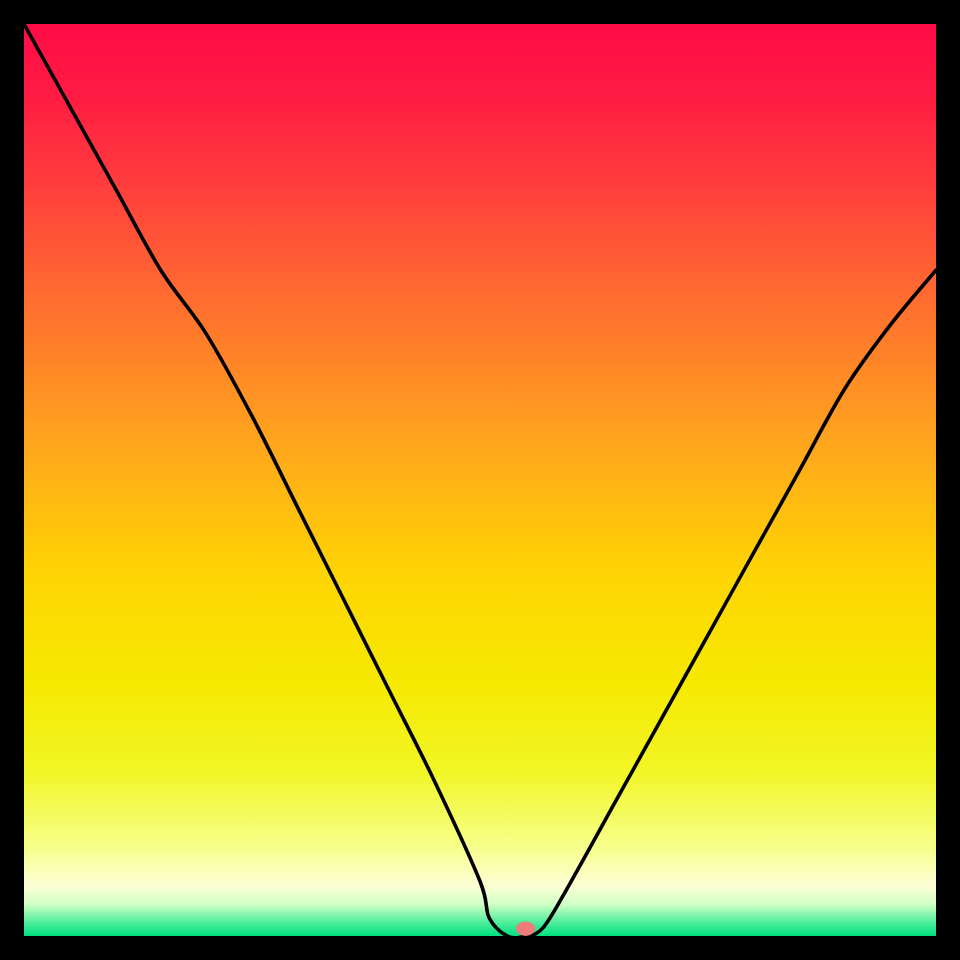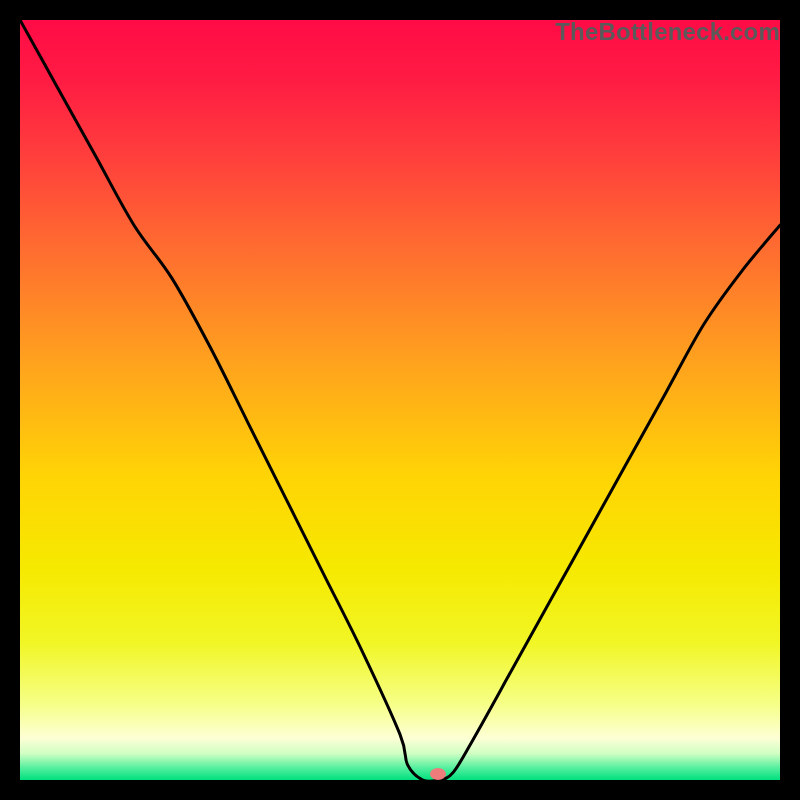--- a/index.html
+++ b/index.html
@@ -54,14 +54,13 @@
           <stop offset="94.5%" stop-color="#fdffd5"></stop>
           <stop offset="96.5%" stop-color="#d1ffc4"></stop>
           <stop offset="98.5%" stop-color="#4fee9d"></stop>
           <stop offset="100%" stop-color="#00e07e"></stop>
         </linearGradient>
     </defs>
     <rect id="bg-rect" x="0" y="0" width="760" height="760" fill="url(#bg-grad)"></rect>
     <path id="curve" fill="none" stroke="#000" stroke-width="3" stroke-linejoin="round" stroke-linecap="round" d="M 0 0 C 6.333333333333333 11.399999999999997 25.333333333333336 45.599999999999966 38 68.39999999999998 C 50.666666666666664 91.19999999999999 63.333333333333336 114.00000000000006 76 136.80000000000007 C 88.66666666666667 159.60000000000008 101.33333333333333 184.9333333333334 114 205.20000000000005 C 126.66666666666667 225.4666666666667 139.33333333333334 238.13333333333333 152 258.4 C 164.66666666666666 278.66666666666663 177.33333333333334 302.73333333333335 190 326.8 C 202.66666666666666 350.8666666666667 215.33333333333334 377.4666666666667 228 402.8 C 240.66666666666666 428.1333333333333 253.33333333333334 453.4666666666667 266 478.8 C 278.6666666666667 504.1333333333333 291.3333333333333 529.4666666666666 304 554.8 C 316.6666666666667 580.1333333333333 329.3333333333333 604.1999999999999 342 630.8 C 354.6666666666667 657.4 372.4 695.4 380 714.4 C 387.6 733.4 383.8 737.1999999999999 387.6 744.8 C 391.40000000000003 752.4 397.73333333333335 757.4666666666667 402.8 760 C 407.8666666666667 762.5333333333333 412.9333333333334 761.2666666666667 418.00000000000006 760 C 423.0666666666667 758.7333333333333 426.8666666666667 760 433.2 752.4 C 439.5333333333333 744.8 445.8666666666667 732.1333333333333 456 714.4 C 466.1333333333333 696.6666666666666 481.3333333333333 668.8 494 646 C 506.6666666666667 623.2 519.3333333333334 600.4 532 577.6 C 544.6666666666666 554.8000000000001 557.3333333333334 532 570 509.2 C 582.6666666666666 486.4 595.3333333333334 463.6 608 440.8 C 620.6666666666666 418 633.3333333333334 395.2 646 372.4 C 658.6666666666666 349.59999999999997 671.3333333333334 324.26666666666665 684 304 C 696.6666666666666 283.73333333333335 709.3333333333334 267.2666666666666 722 250.79999999999995 C 734.6666666666666 234.3333333333333 753.6666666666666 212.80000000000004 760 205.20000000000005"></path>
     <ellipse id="marker" rx="8" ry="6" fill="#ed7c7b" cx="418.00000000000006" cy="753.92"></ellipse>
   </svg>
-  <div class="watermark">TheBottleneck.com</div>
 </div>
 
 </body></html>

